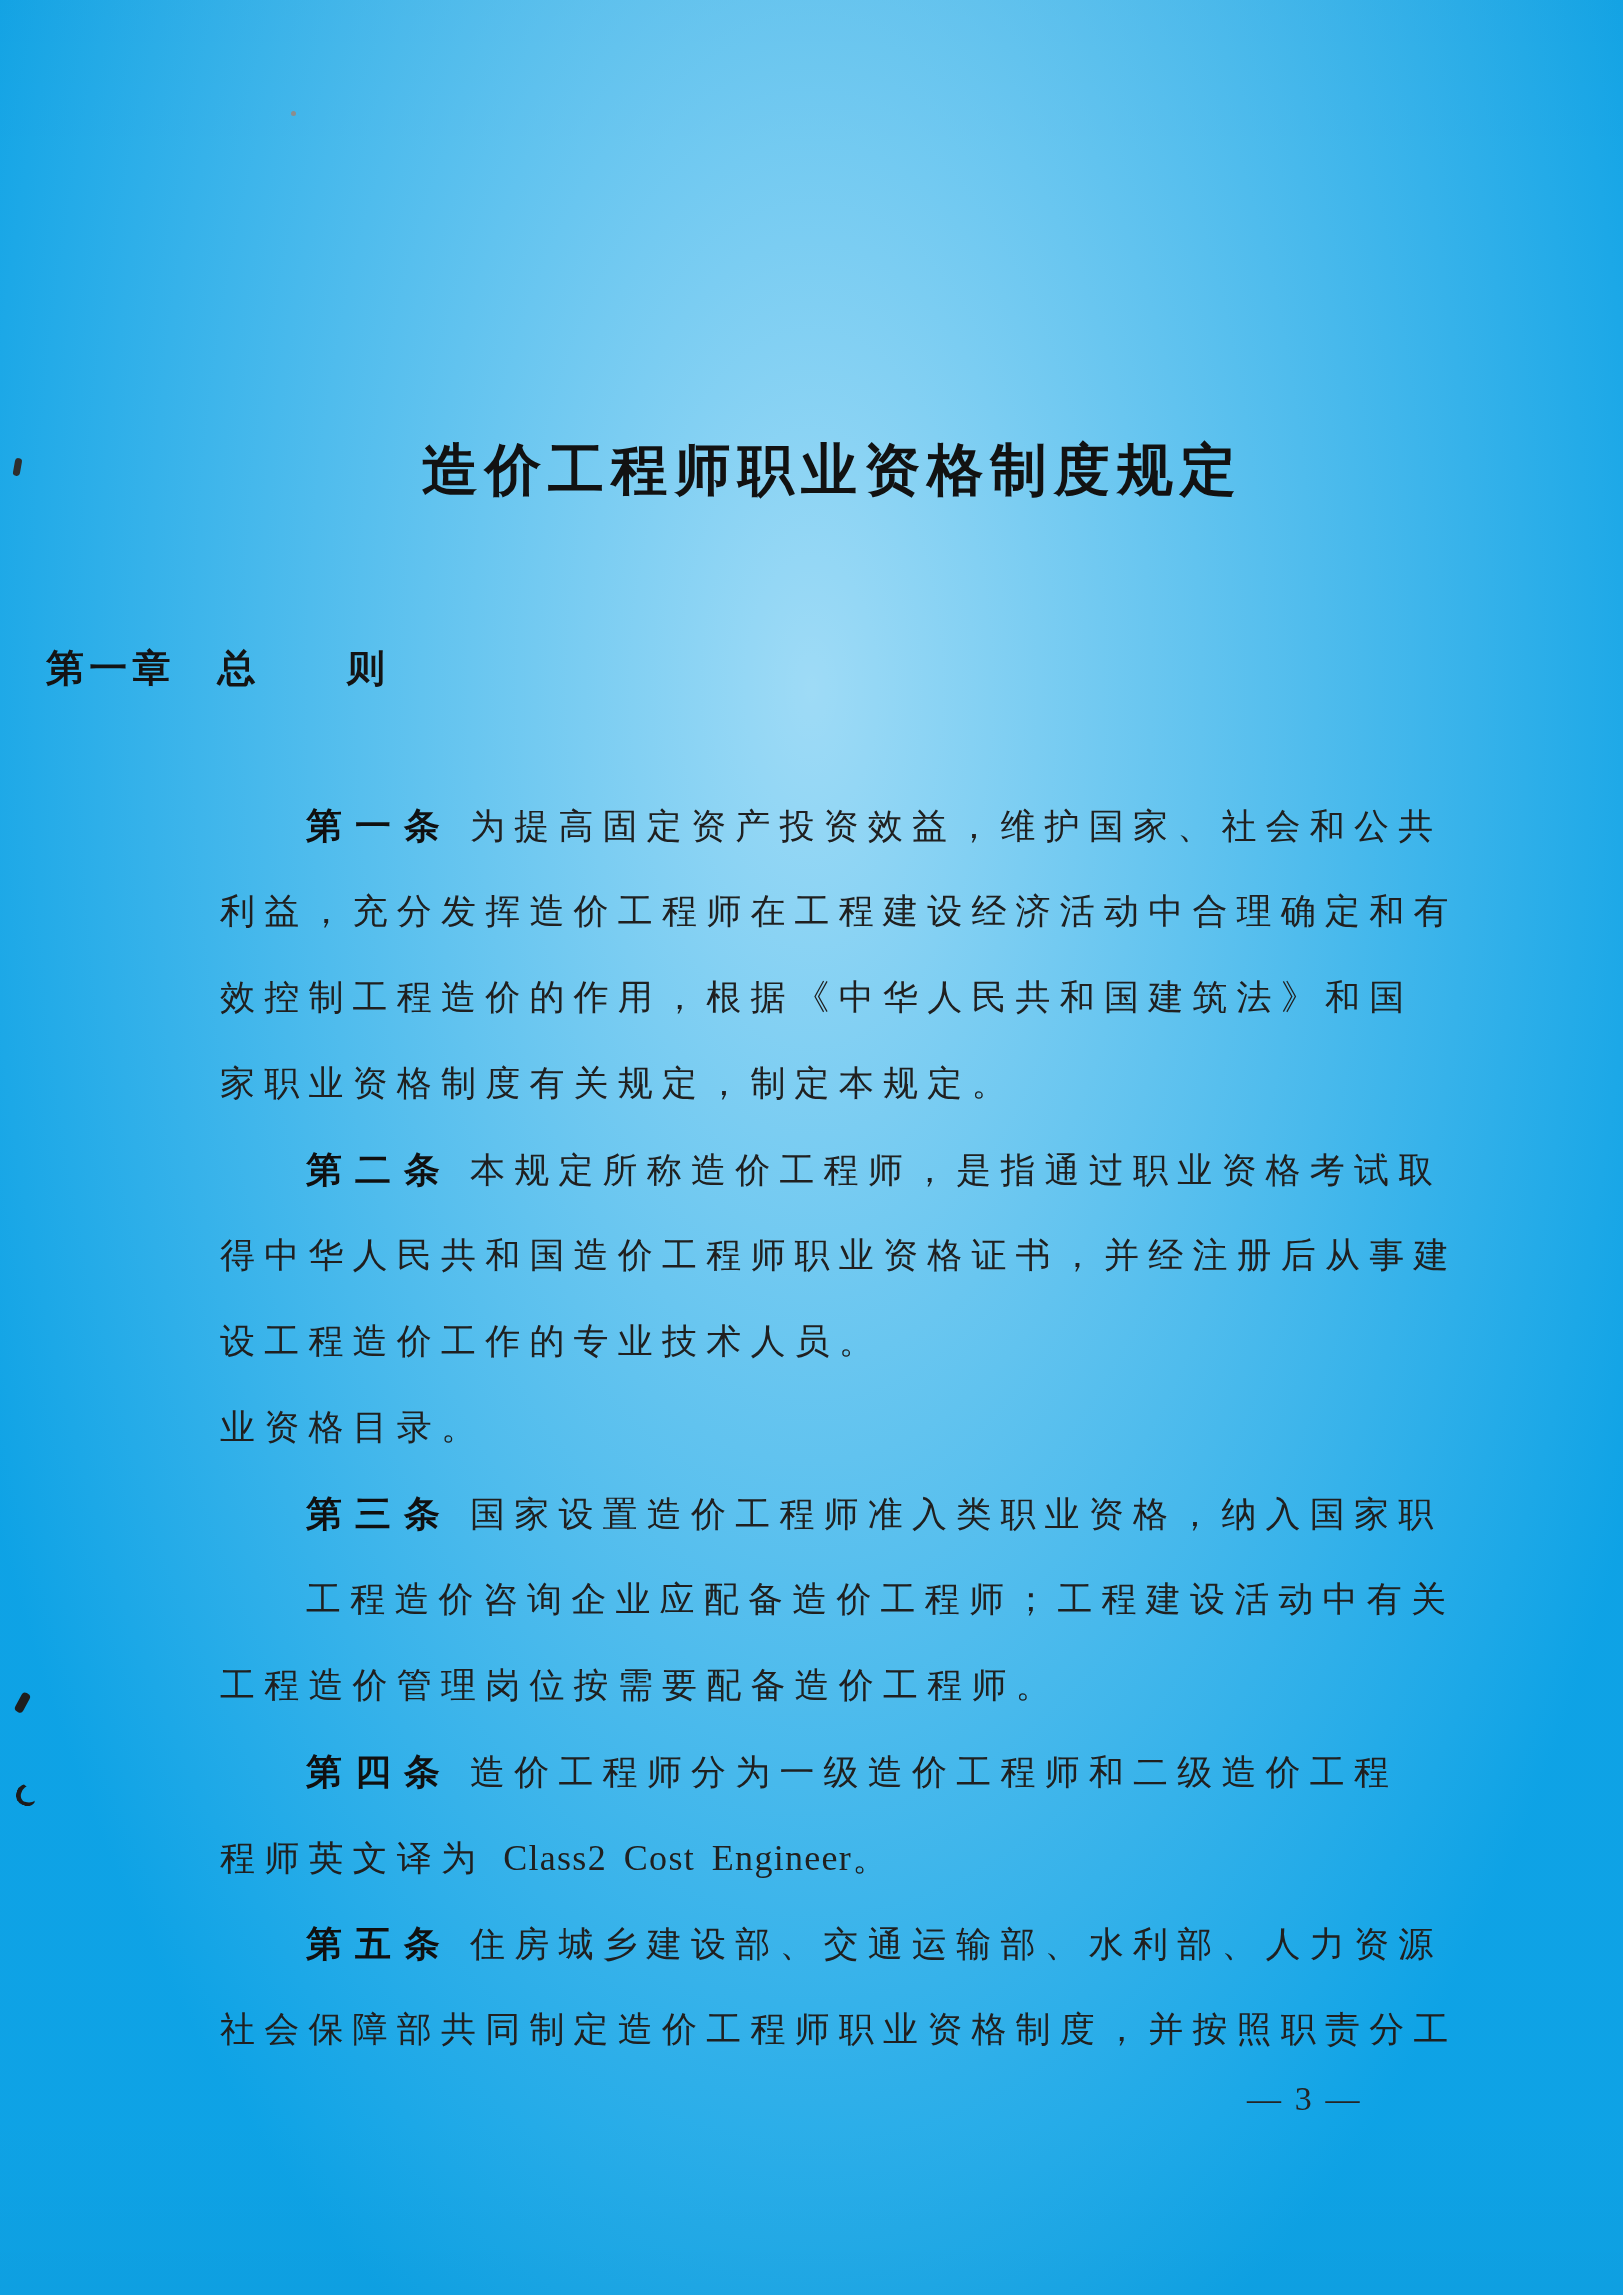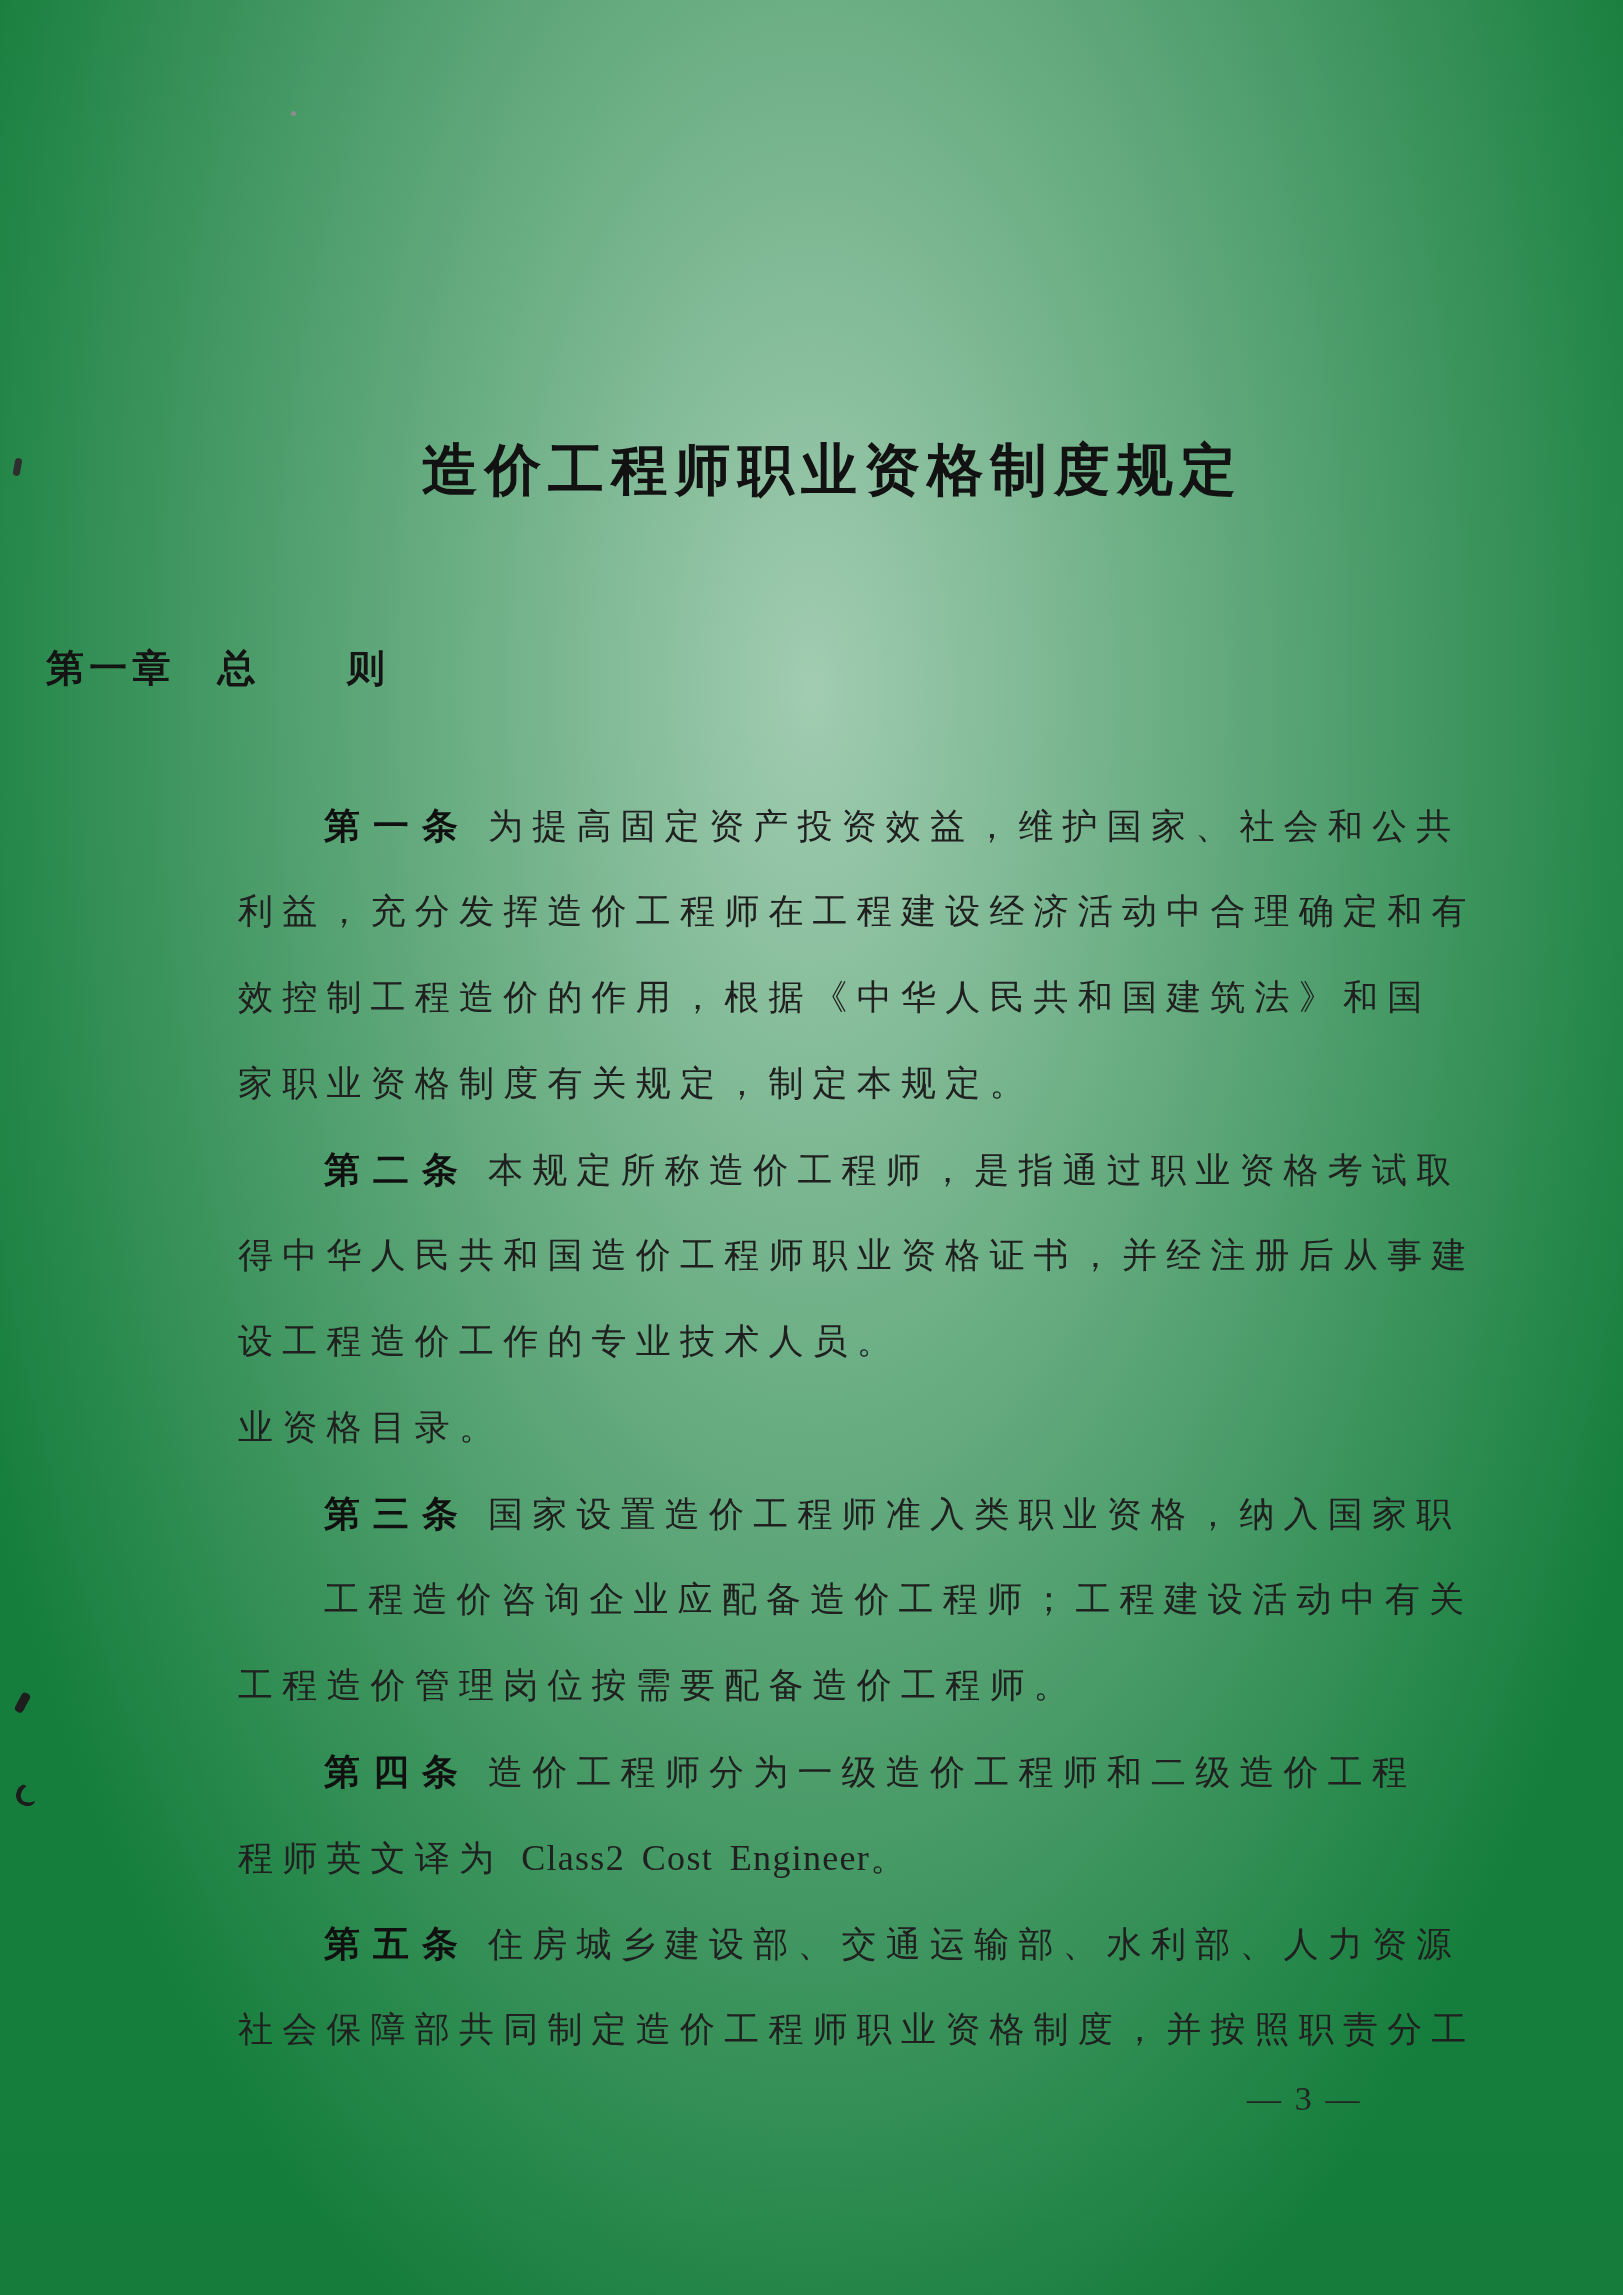--- a/index.html
+++ b/index.html
@@ -5,21 +5,21 @@
   html, body {
     margin: 0;
     padding: 0;
     background: #ededed;
   }
   .page {
     position: relative;
     width: 1623px;
     height: 2295px;
     margin: 0 auto;
-    background: #15803d;
+    background: #0ea5e9;
     overflow: hidden;
     color: #1e1e1e;
     font-family: "Liberation Serif", serif;
   }
   
   .page::before {
     content: "";
     position: absolute;
     inset: 0;
     background:
@@ -58,21 +58,21 @@
     letter-spacing: 5.2px;
     color: #141414;
     white-space: nowrap;
   }
   .chapter-heading .word-a { margin-left: 42px; }
   .chapter-heading .word-b { margin-left: 86px; }
 
   .doc-body {
     position: absolute;
     top: 783px;
-    left: 238px;
+    left: 220px;
     width: 1243px;
   }
   .line {
     height: 86px;
     line-height: 86px;
     font-size: 35px;
     letter-spacing: 9.2px;
     white-space: nowrap;
     color: #202020;
   }

